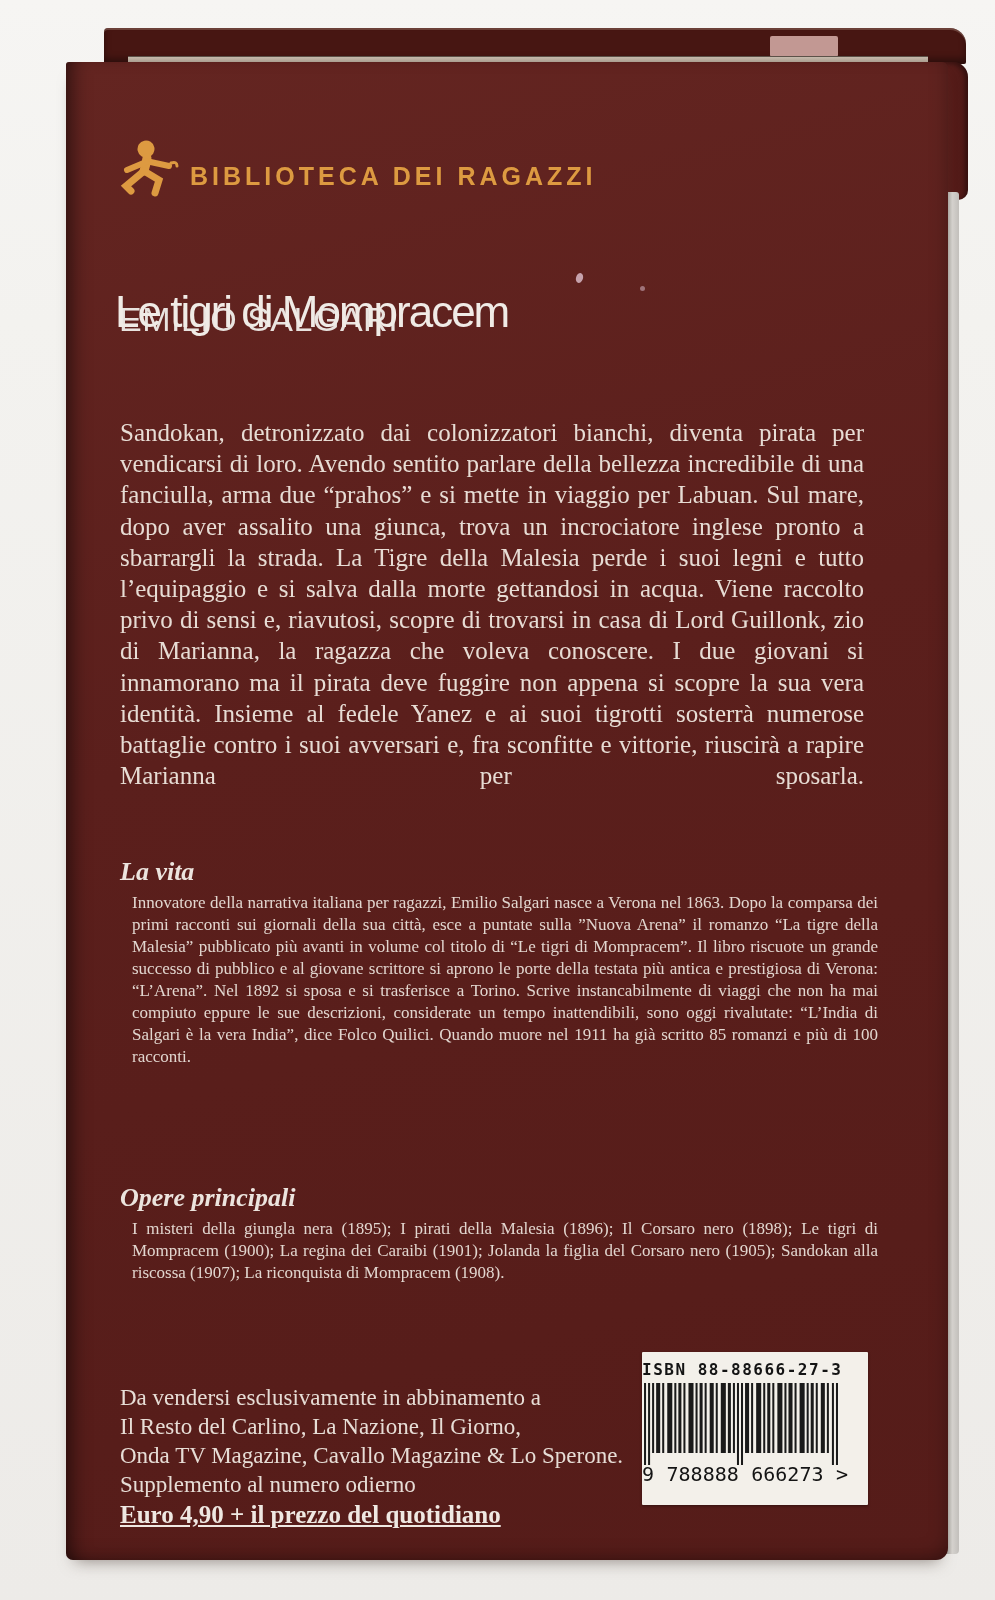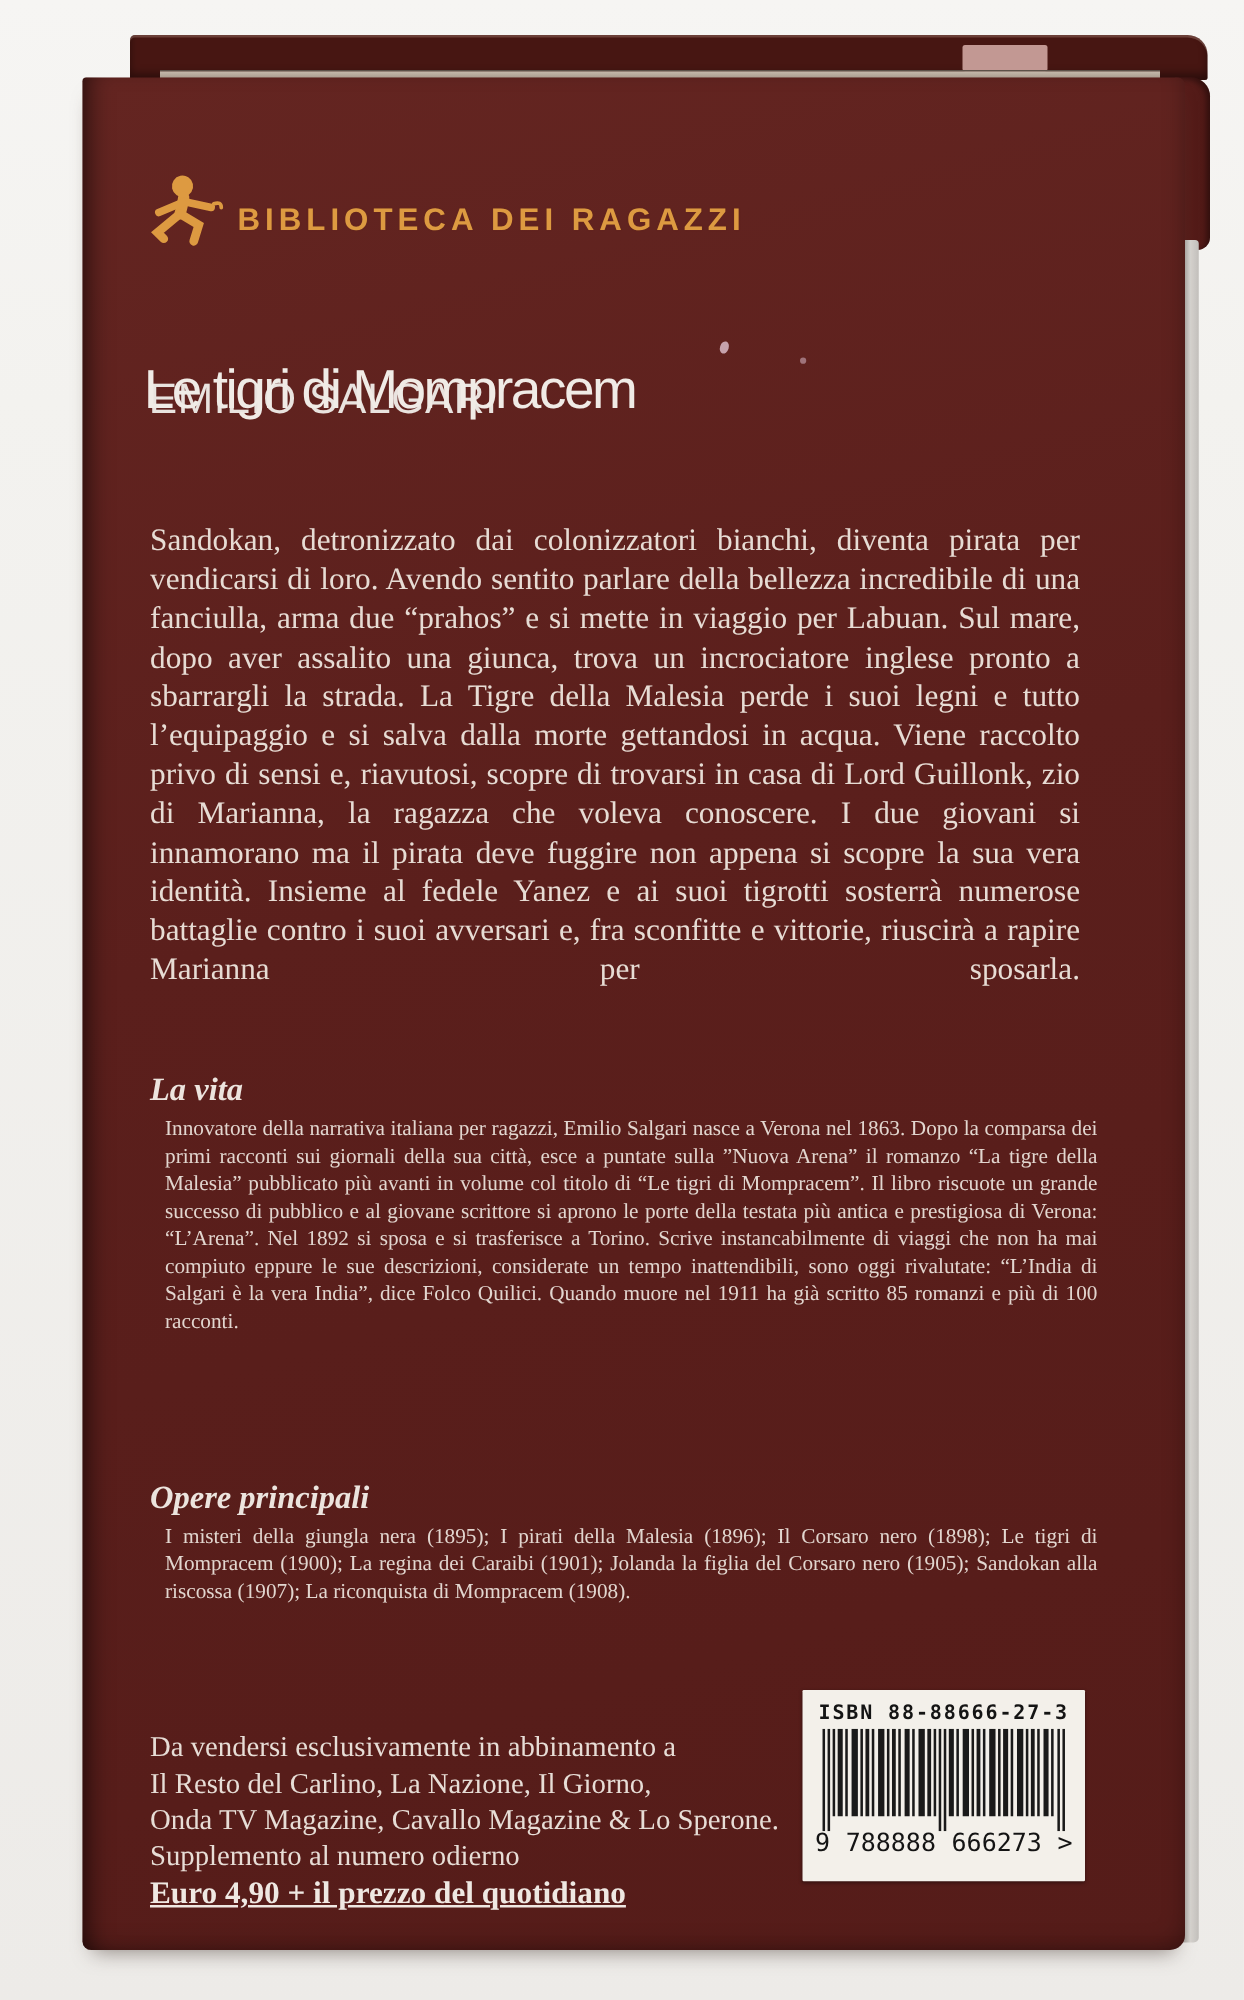--- a/index.html
+++ b/index.html
@@ -69,21 +69,21 @@
     font-size:17px;line-height:22px;color:#e2d6cf;text-align:justify;}
   .t-lavita{top:892px;text-align-last:justify;}
   .t-opere{top:1218px;}
 
   .sales{position:absolute;left:120px;top:1383px;
     font-size:23px;line-height:29px;color:#e7ddd6;}
   .sales .price-line{font-weight:bold;font-size:25px;margin-top:1px;color:#efe8e2;text-decoration:underline;}
 
   .barcode-box{position:absolute;left:642px;top:1352px;width:226px;height:153px;
     background:var(--barcode-bg);border-radius:1px;
-    display:flex;flex-direction:column;align-items:center;padding-top:8px;
+    display:flex;flex-direction:column;padding-top:8px;
     box-shadow:0 1px 3px rgba(0,0,0,.4);}
   .isbn-label{font-family:"DejaVu Sans Mono",monospace;font-weight:bold;
     font-size:16px;letter-spacing:1.5px;color:#141414;white-space:nowrap;}
   .bars{width:198px;height:82px;margin-top:4px;display:block;}
   .ean-digits{width:206px;display:flex;justify-content:space-between;
     font-family:"DejaVu Sans Mono",monospace;font-size:20px;color:#141414;
     margin-top:-1px;line-height:1;}
 </style>
 </head>
 <body>

